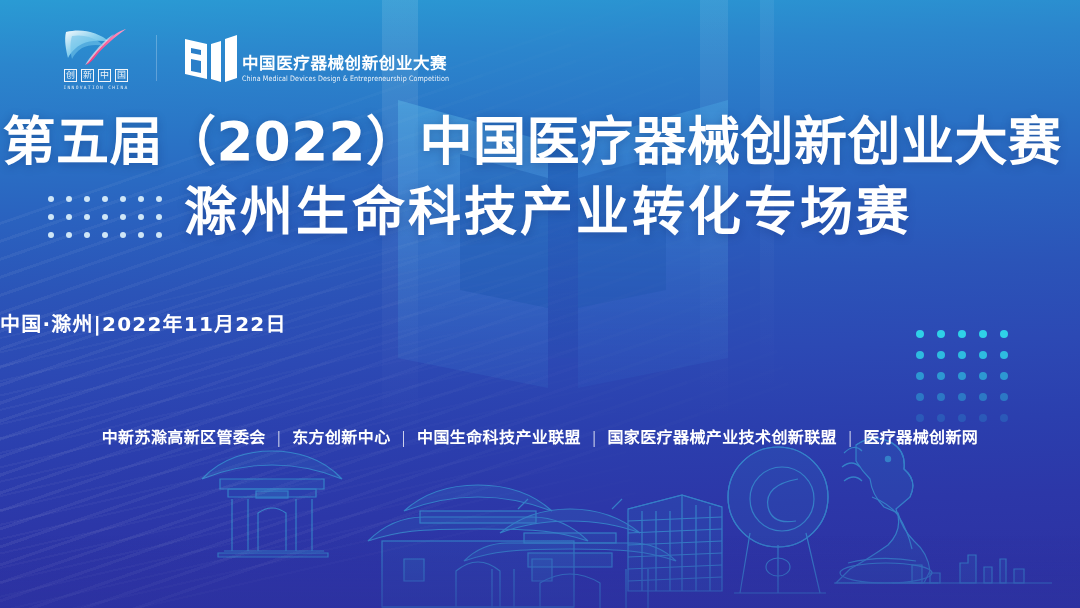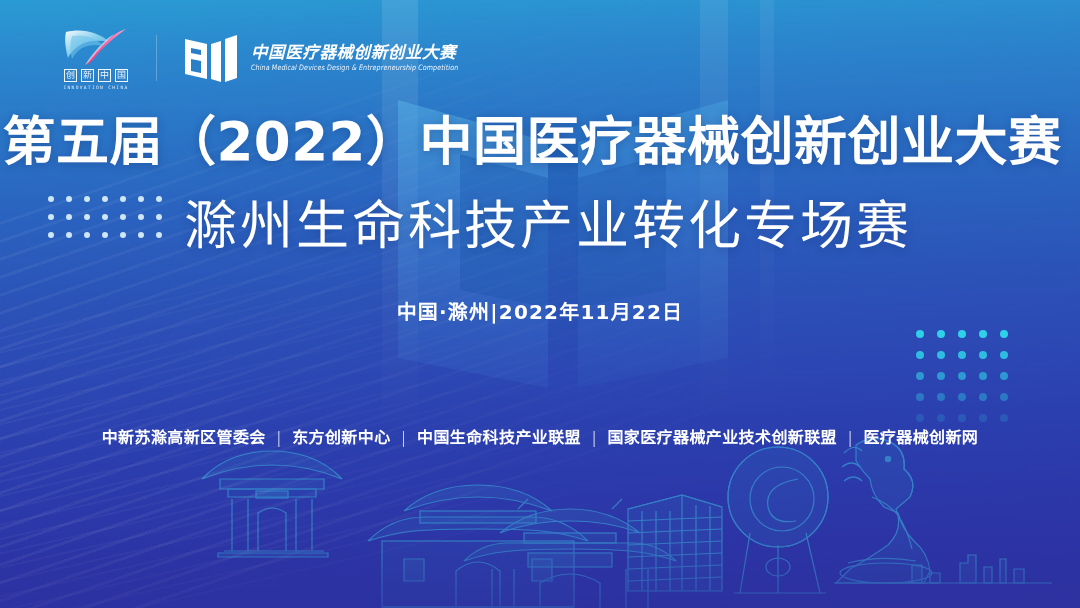--- a/index.html
+++ b/index.html
@@ -121,21 +121,21 @@
     color: #f2f6fa; text-align: center;
     font-family: "DejaVu Sans", sans-serif;
   }
   .logo-innovation .en {
     font-size: 4.6px; letter-spacing: 1.3px; color: #e6eef6;
     font-family: "DejaVu Sans Mono", monospace;
   }
 
   .divider-v { width: 1px; height: 46px; background: rgba(255,255,255,.25); }
 
-  .logo-comp { display: flex; align-items: center; gap: 12px; font-style: italic; }
+  .logo-comp { display: flex; align-items: flex-end; gap: 3px; }
   .comp-mark { width: 56px; height: 50px; display: block; }
   .comp-text { display: flex; flex-direction: column; gap: 2px; }
   .comp-cn {
     font-size: 16.5px; font-weight: bold; color: #ffffff;
     letter-spacing: .6px; line-height: 1.05;
     font-family: "DejaVu Sans", sans-serif;
   }
   .comp-en {
     font-size: 7.4px; color: #eef4fa; letter-spacing: .1px;
     font-family: "DejaVu Sans Condensed", "DejaVu Sans", sans-serif;
@@ -144,32 +144,32 @@
 
   
   .title-block { position: absolute; left: 0; right: 16px; top: 112px; text-align: center; }
   .title-1 {
     font-size: 53px; font-weight: bold; color: #ffffff;
     letter-spacing: .5px; line-height: 1.14;
     font-family: "DejaVu Sans", sans-serif;
     text-shadow: 0 2px 10px rgba(10,30,90,.28);
   }
   .title-2 {
-    margin-top: 24px;
-    font-size: 53px; font-weight: normal; color: #ffffff;
+    margin-top: 10px;
+    font-size: 53px; font-weight: bold; color: #ffffff;
     letter-spacing: 3px; line-height: 1.14;
     font-family: "DejaVu Sans", sans-serif;
     text-shadow: 0 2px 10px rgba(10,30,90,.28);
     padding-left: 32px;
   }
 
   
   .meta-line {
-    position: absolute; left: 0; right: 0; top: 296px;
-    text-align: center;
+    position: absolute; left: 0; right: 0; top: 308px;
+    text-align: left;
     font-size: 20px; font-weight: bold; color: #ffffff;
     letter-spacing: 1.2px;
     font-family: "DejaVu Sans", sans-serif;
   }
 
   
   .org-title {
     position: absolute; left: 0; right: 0; top: 390px;
     text-align: center;
     font-size: 17px; font-weight: bold; color: #ffffff;

